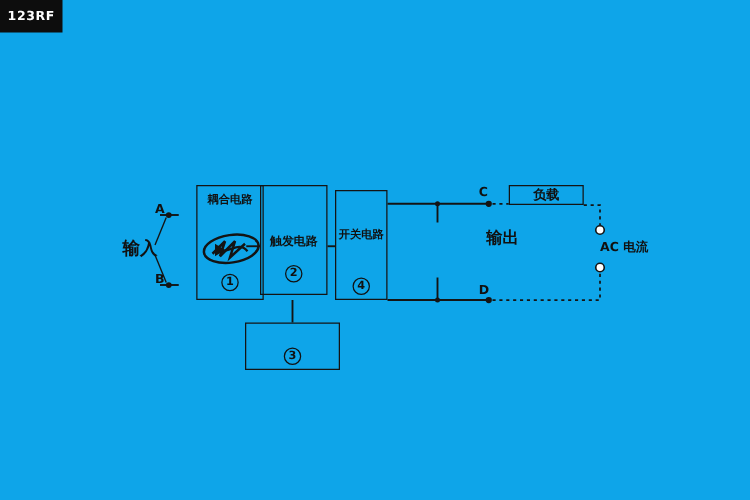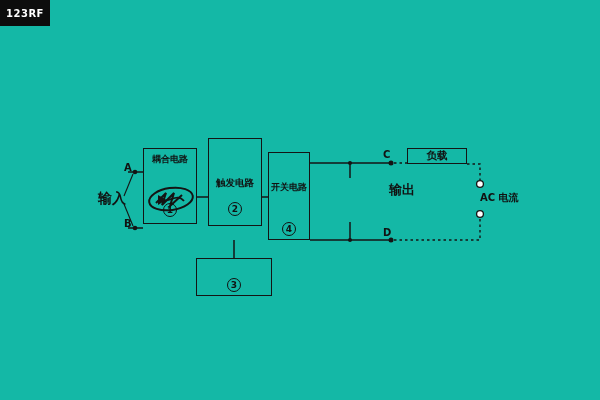--- a/index.html
+++ b/index.html
@@ -1,39 +1,39 @@
 <!DOCTYPE html>
 <html><head>
 <meta charset="utf-8">
 <style>
   * { margin:0; padding:0; box-sizing:border-box; }
   html,body { background:#ffffff; }
   body { font-family:"DejaVu Sans","Liberation Sans",sans-serif; }
-  .canvas { position:relative; width:600px; height:400px; background:#14b8a6; overflow:hidden; }
+  .canvas { position:relative; width:600px; height:400px; background:#0ea5e9; overflow:hidden; }
 
   .wires { position:absolute; left:0; top:0; }
 
   .watermark { position:absolute; left:0; top:0; width:50px; height:26px;
     background:#0d0d0d; color:#ffffff; font-size:10px; font-weight:bold;
     display:flex; align-items:center; justify-content:center; letter-spacing:.5px; }
 
   .block { position:absolute; border:1.6px solid #141414; background:transparent; }
   .blk-title { position:absolute; left:0; right:0; text-align:center;
     font-weight:bold; color:#111; white-space:nowrap; }
   .numcircle { position:absolute; left:50%; transform:translateX(-50%);
     width:14px; height:14px; border:1.4px solid #111; border-radius:50%;
     font-size:9px; font-weight:bold; color:#111;
     display:flex; align-items:center; justify-content:center; line-height:1; }
 
-  #blk-coupling { left:143px; top:148px; width:54px; height:76px; }
+  #blk-coupling { left:157px; top:148px; width:54px; height:92px; }
   #blk-coupling .blk-title { top:4px;  font-size:9px; }
   #blk-coupling .numcircle { bottom:6px; }
   .opto { position:absolute; left:2px; top:32px; }
 
-  #blk-trigger { left:208px; top:138px; width:54px; height:88px; }
+  #blk-trigger { left:208px; top:148px; width:54px; height:88px; }
   #blk-trigger .blk-title { top:38px; font-size:9.5px; }
   #blk-trigger .numcircle { top:63px; }
 
   #blk-zero { left:196px; top:258px; width:76px; height:38px; }
   #blk-zero .blk-title { top:3px; font-size:9.5px; }
   #blk-zero .numcircle { top:19px; }
 
   #blk-switch { left:268px; top:152px; width:42px; height:88px; }
   #blk-switch .blk-title { top:28px; font-size:9px;font-family:Liberation Serif, serif; }
   #blk-switch .numcircle { top:69px; }

